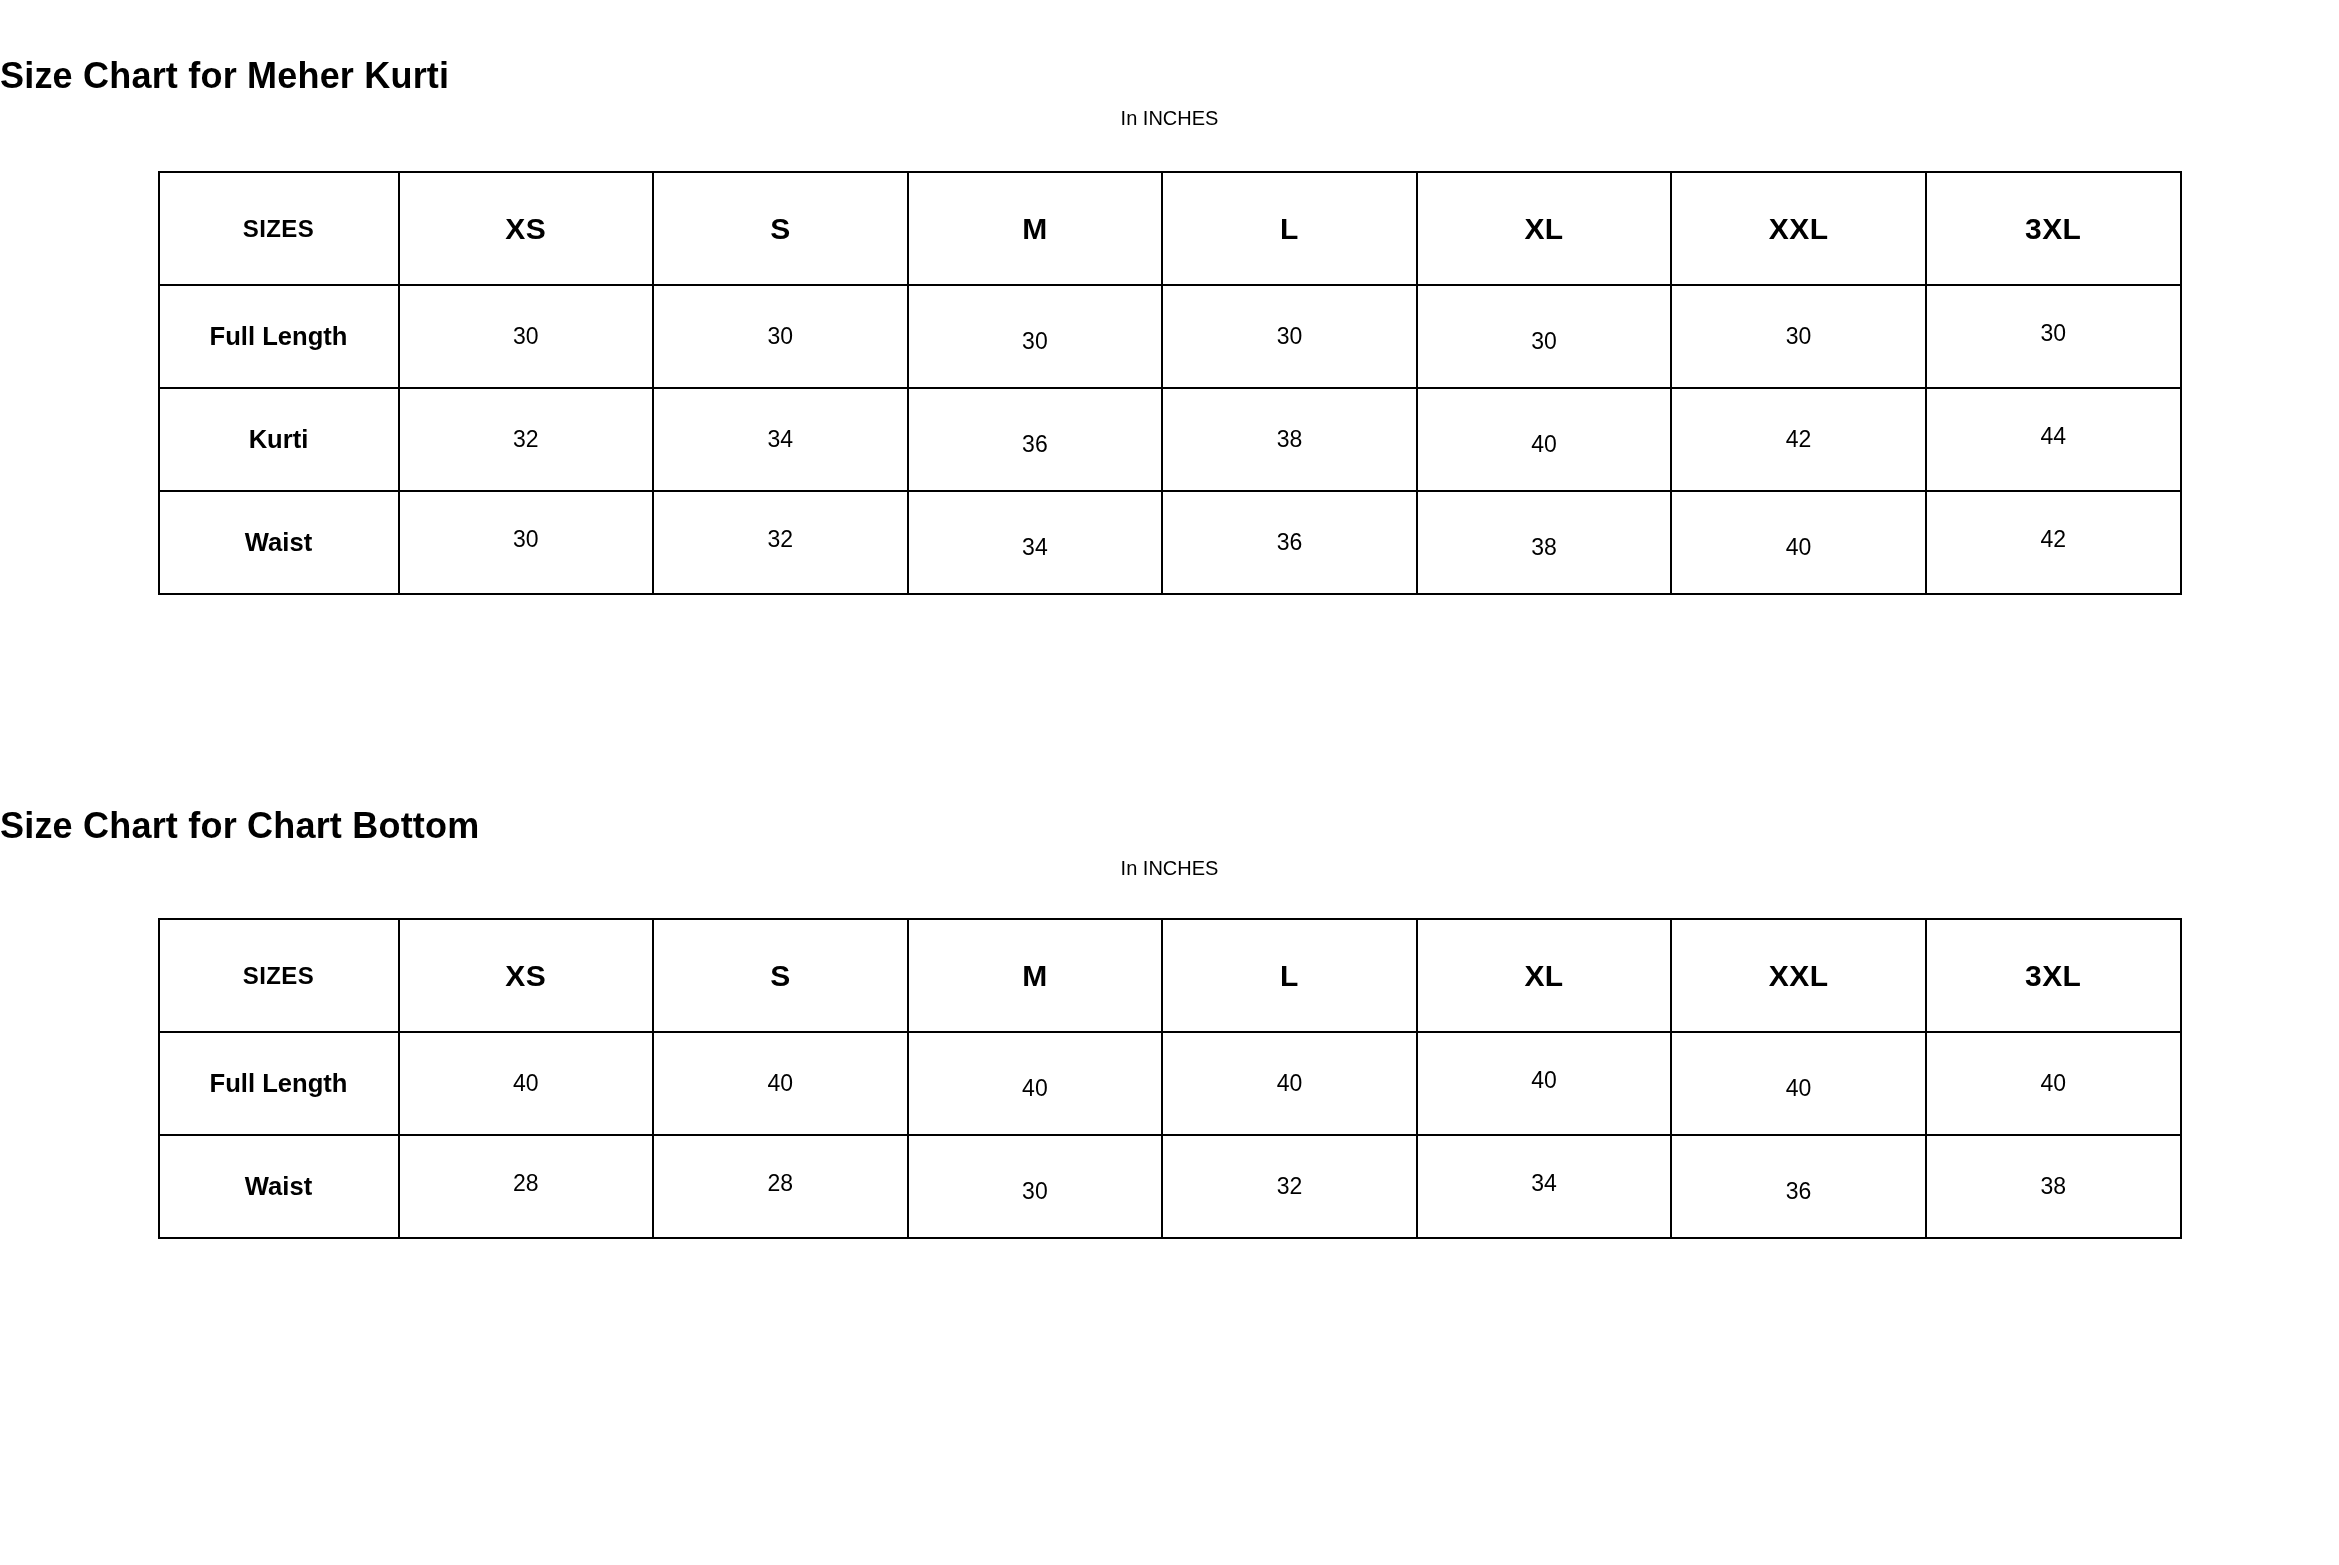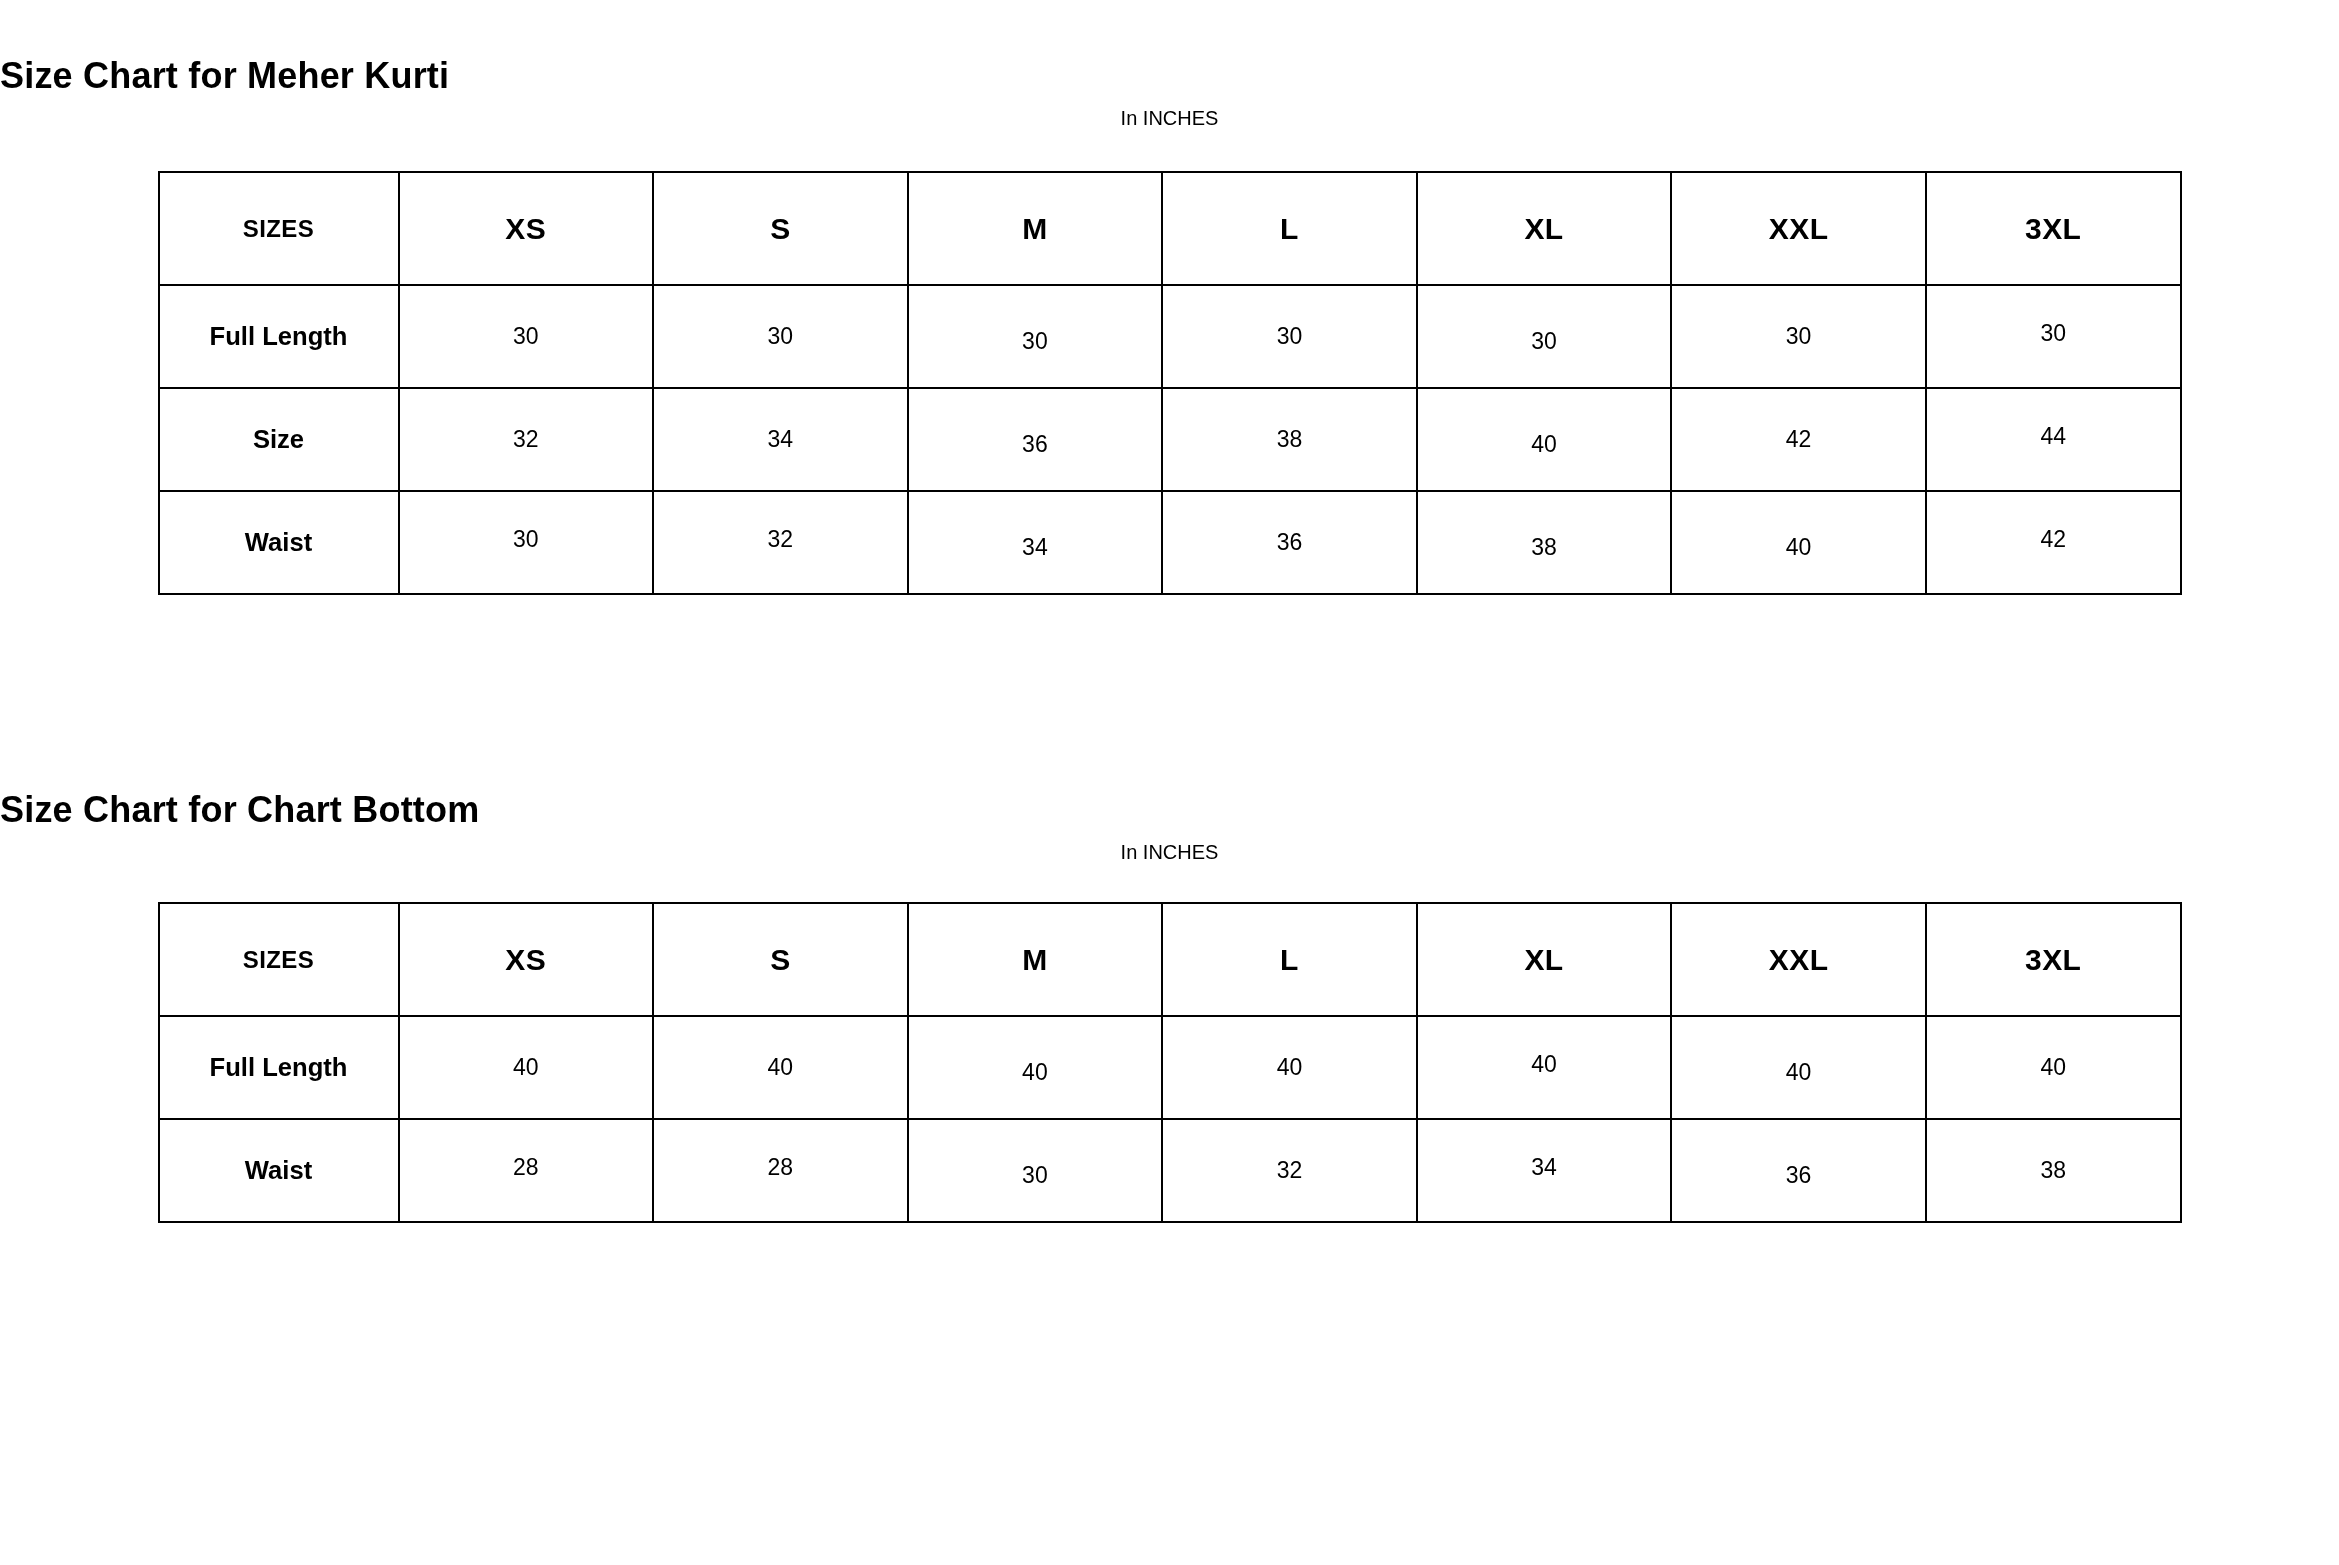--- a/index.html
+++ b/index.html
@@ -39,21 +39,21 @@
   }
   .chart-subtitle {
     text-align: center;
     font-size: 20px;
     font-weight: normal;
     margin-top: 8.2px;
     line-height: 1.2;
   }
 
   .table-wrap {
-    margin: 0 auto;
+    margin: 16px auto;
     width: 2024px;
   }
   .chart-block.first .table-wrap { margin-top: 41px; }
   .chart-block.second .table-wrap { margin-top: 38px; }
 
   table.size-table {
     border-collapse: collapse;
     width: 100%;
     table-layout: fixed;
   }
@@ -129,21 +129,21 @@
             <td>30</td>
             <td>30</td>
             <td class="nudge-dn">30</td>
             <td>30</td>
             <td class="nudge-dn">30</td>
             <td>30</td>
             <td class="nudge-up">30</td>
           </tr>
 
           <tr class="data-row">
-            <td class="label-cell">Size</td>
+            <td class="label-cell">Kurti</td>
             <td>32</td>
             <td>34</td>
             <td class="nudge-dn">36</td>
             <td>38</td>
             <td class="nudge-dn">40</td>
             <td>42</td>
             <td class="nudge-up">44</td>
           </tr>
 
           <tr class="data-row">

